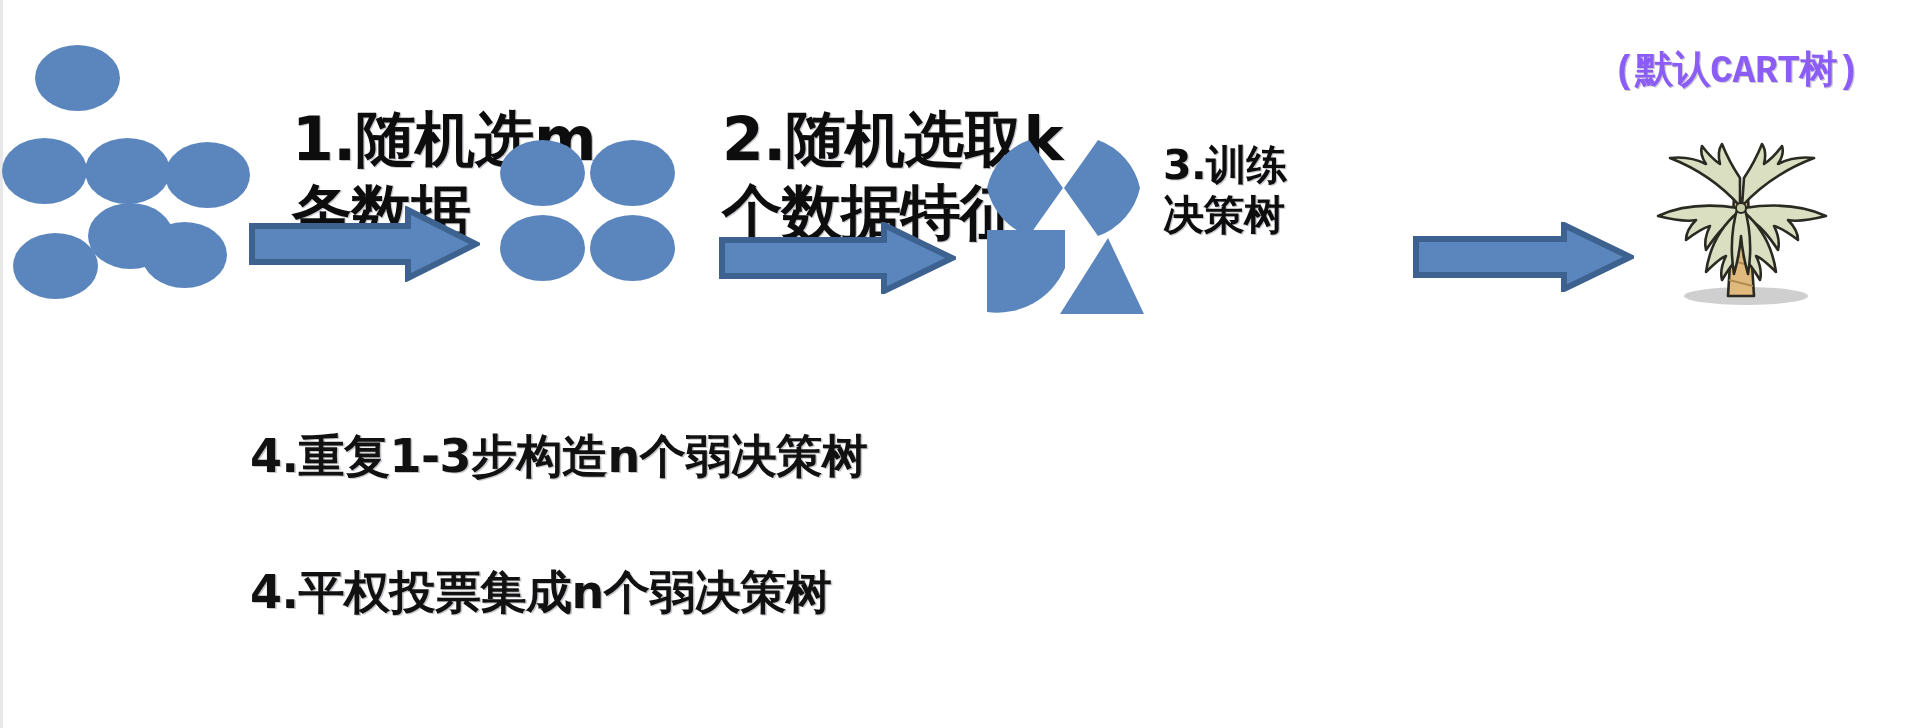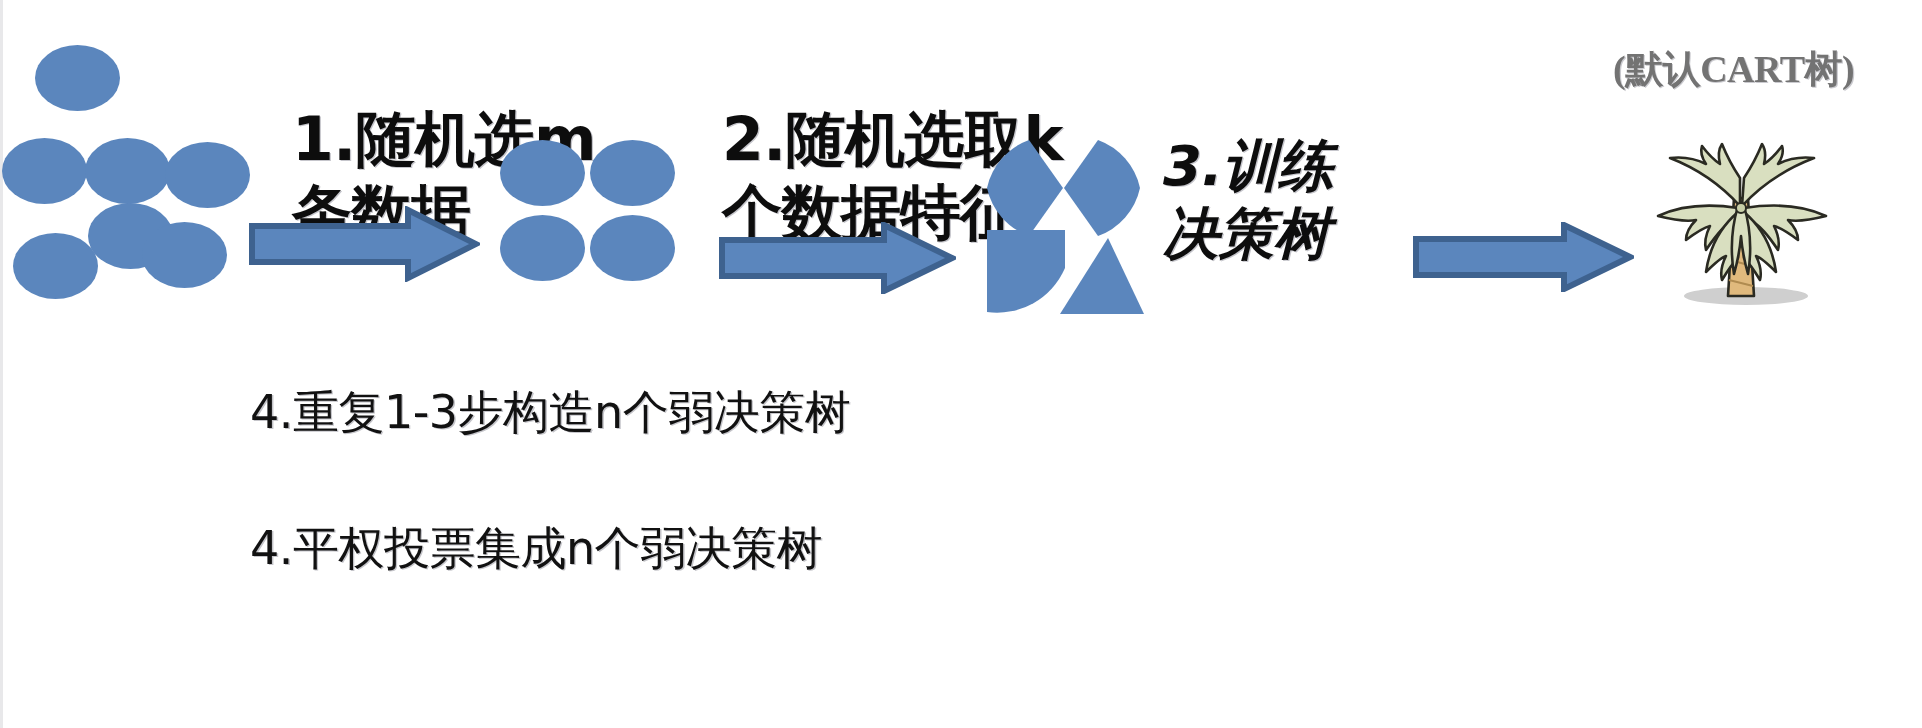--- a/index.html
+++ b/index.html
@@ -41,30 +41,31 @@
     line-height: 1.22;
     white-space: pre;
     letter-spacing: -0.5px;
     text-shadow: 1.2px 1.2px 0 rgba(150,150,160,0.55);
   }
 
   .bottom-line {
     position: absolute;
     color: #111111;
     font-family: "DejaVu Sans", "Liberation Sans", sans-serif;
-    font-weight: 400;
+    font-weight: 700;
     white-space: pre;
     letter-spacing: -0.5px;
     text-shadow: 1.4px 1.4px 0 rgba(140,140,150,0.5);
+    margin-top: 44px;
   }
 
   .cart-note {
     position: absolute;
-    color: #737373;
-    font-family: Liberation Serif, serif;
+    color: #8b5cf6;
+    font-family: Liberation Mono, monospace;
     font-weight: 600;
     white-space: pre;
     letter-spacing: -0.5px;
     text-shadow: 1.2px 1.2px 0 rgba(150,150,160,0.5);
   }
 
   .arrow { position: absolute; }
   .arrow svg { display: block; }
   .wedge { position: absolute; }
   .wedge svg { display: block; }
@@ -126,21 +127,21 @@
         <path d="M 2 2 L 80 2 L 80 40 A 74 74 0 0 1 2 84 Z" fill="#5b86bd"></path>
       </svg>
     </div>
     <div class="wedge" style="left:1058px; top:236px;">
       <svg width="88" height="82" viewBox="0 0 88 82" xmlns="http://www.w3.org/2000/svg">
         <path d="M 50 2 L 86 78 L 2 78 Z" fill="#5b86bd"></path>
       </svg>
     </div>
   </div>
 
-  <div class="step-label" style="left:1163px; top:132px; font-size:56px;font-style:italic;">3.训练
+  <div class="step-label" style="left:1163px; top:140px; font-size:41px;">3.训练
 决策树</div>
 
   <div class="arrow" style="left:1412px; top:222px;">
     <svg width="222" height="70" viewBox="0 0 222 70" xmlns="http://www.w3.org/2000/svg">
       <polygon points="4,17 152,17 152,3 218,35 152,67 152,53 4,53" fill="#5b86bd" stroke="#3e628f" stroke-width="6" stroke-linejoin="miter"></polygon>
     </svg>
   </div>
 
   <div class="cart-note" style="left:1613px; top:44px; font-size:38px;">(默认CART树)</div>
 

